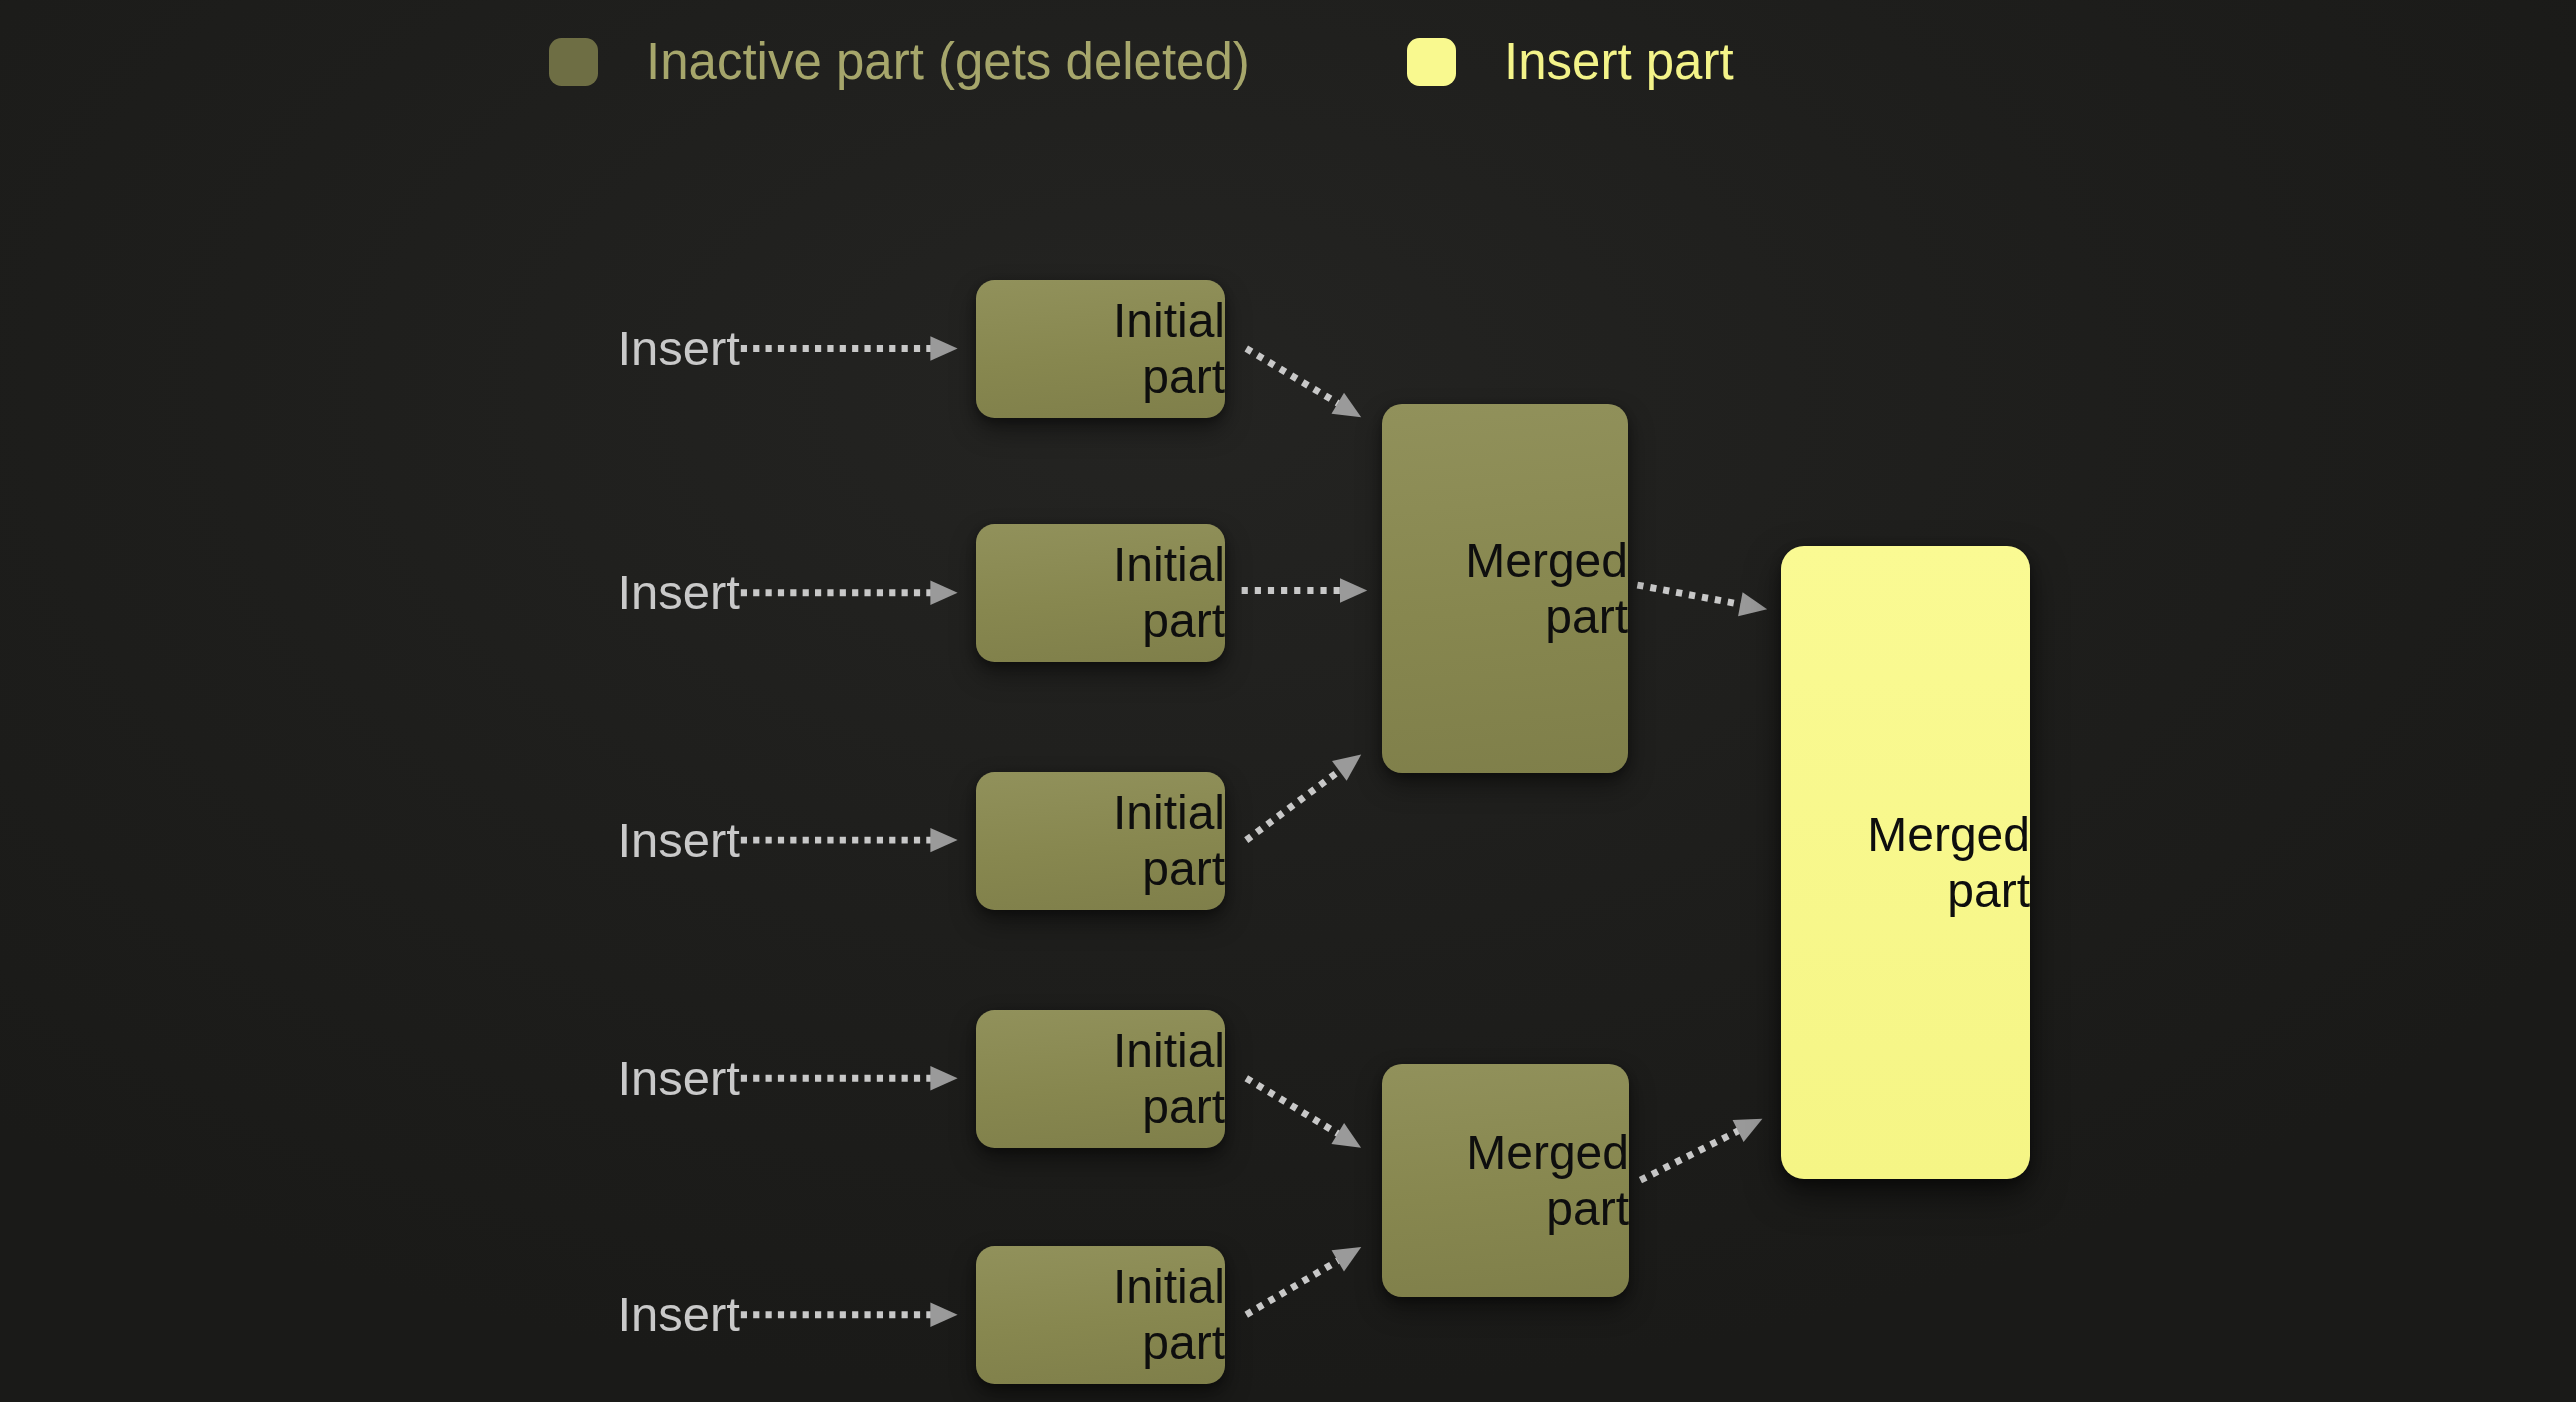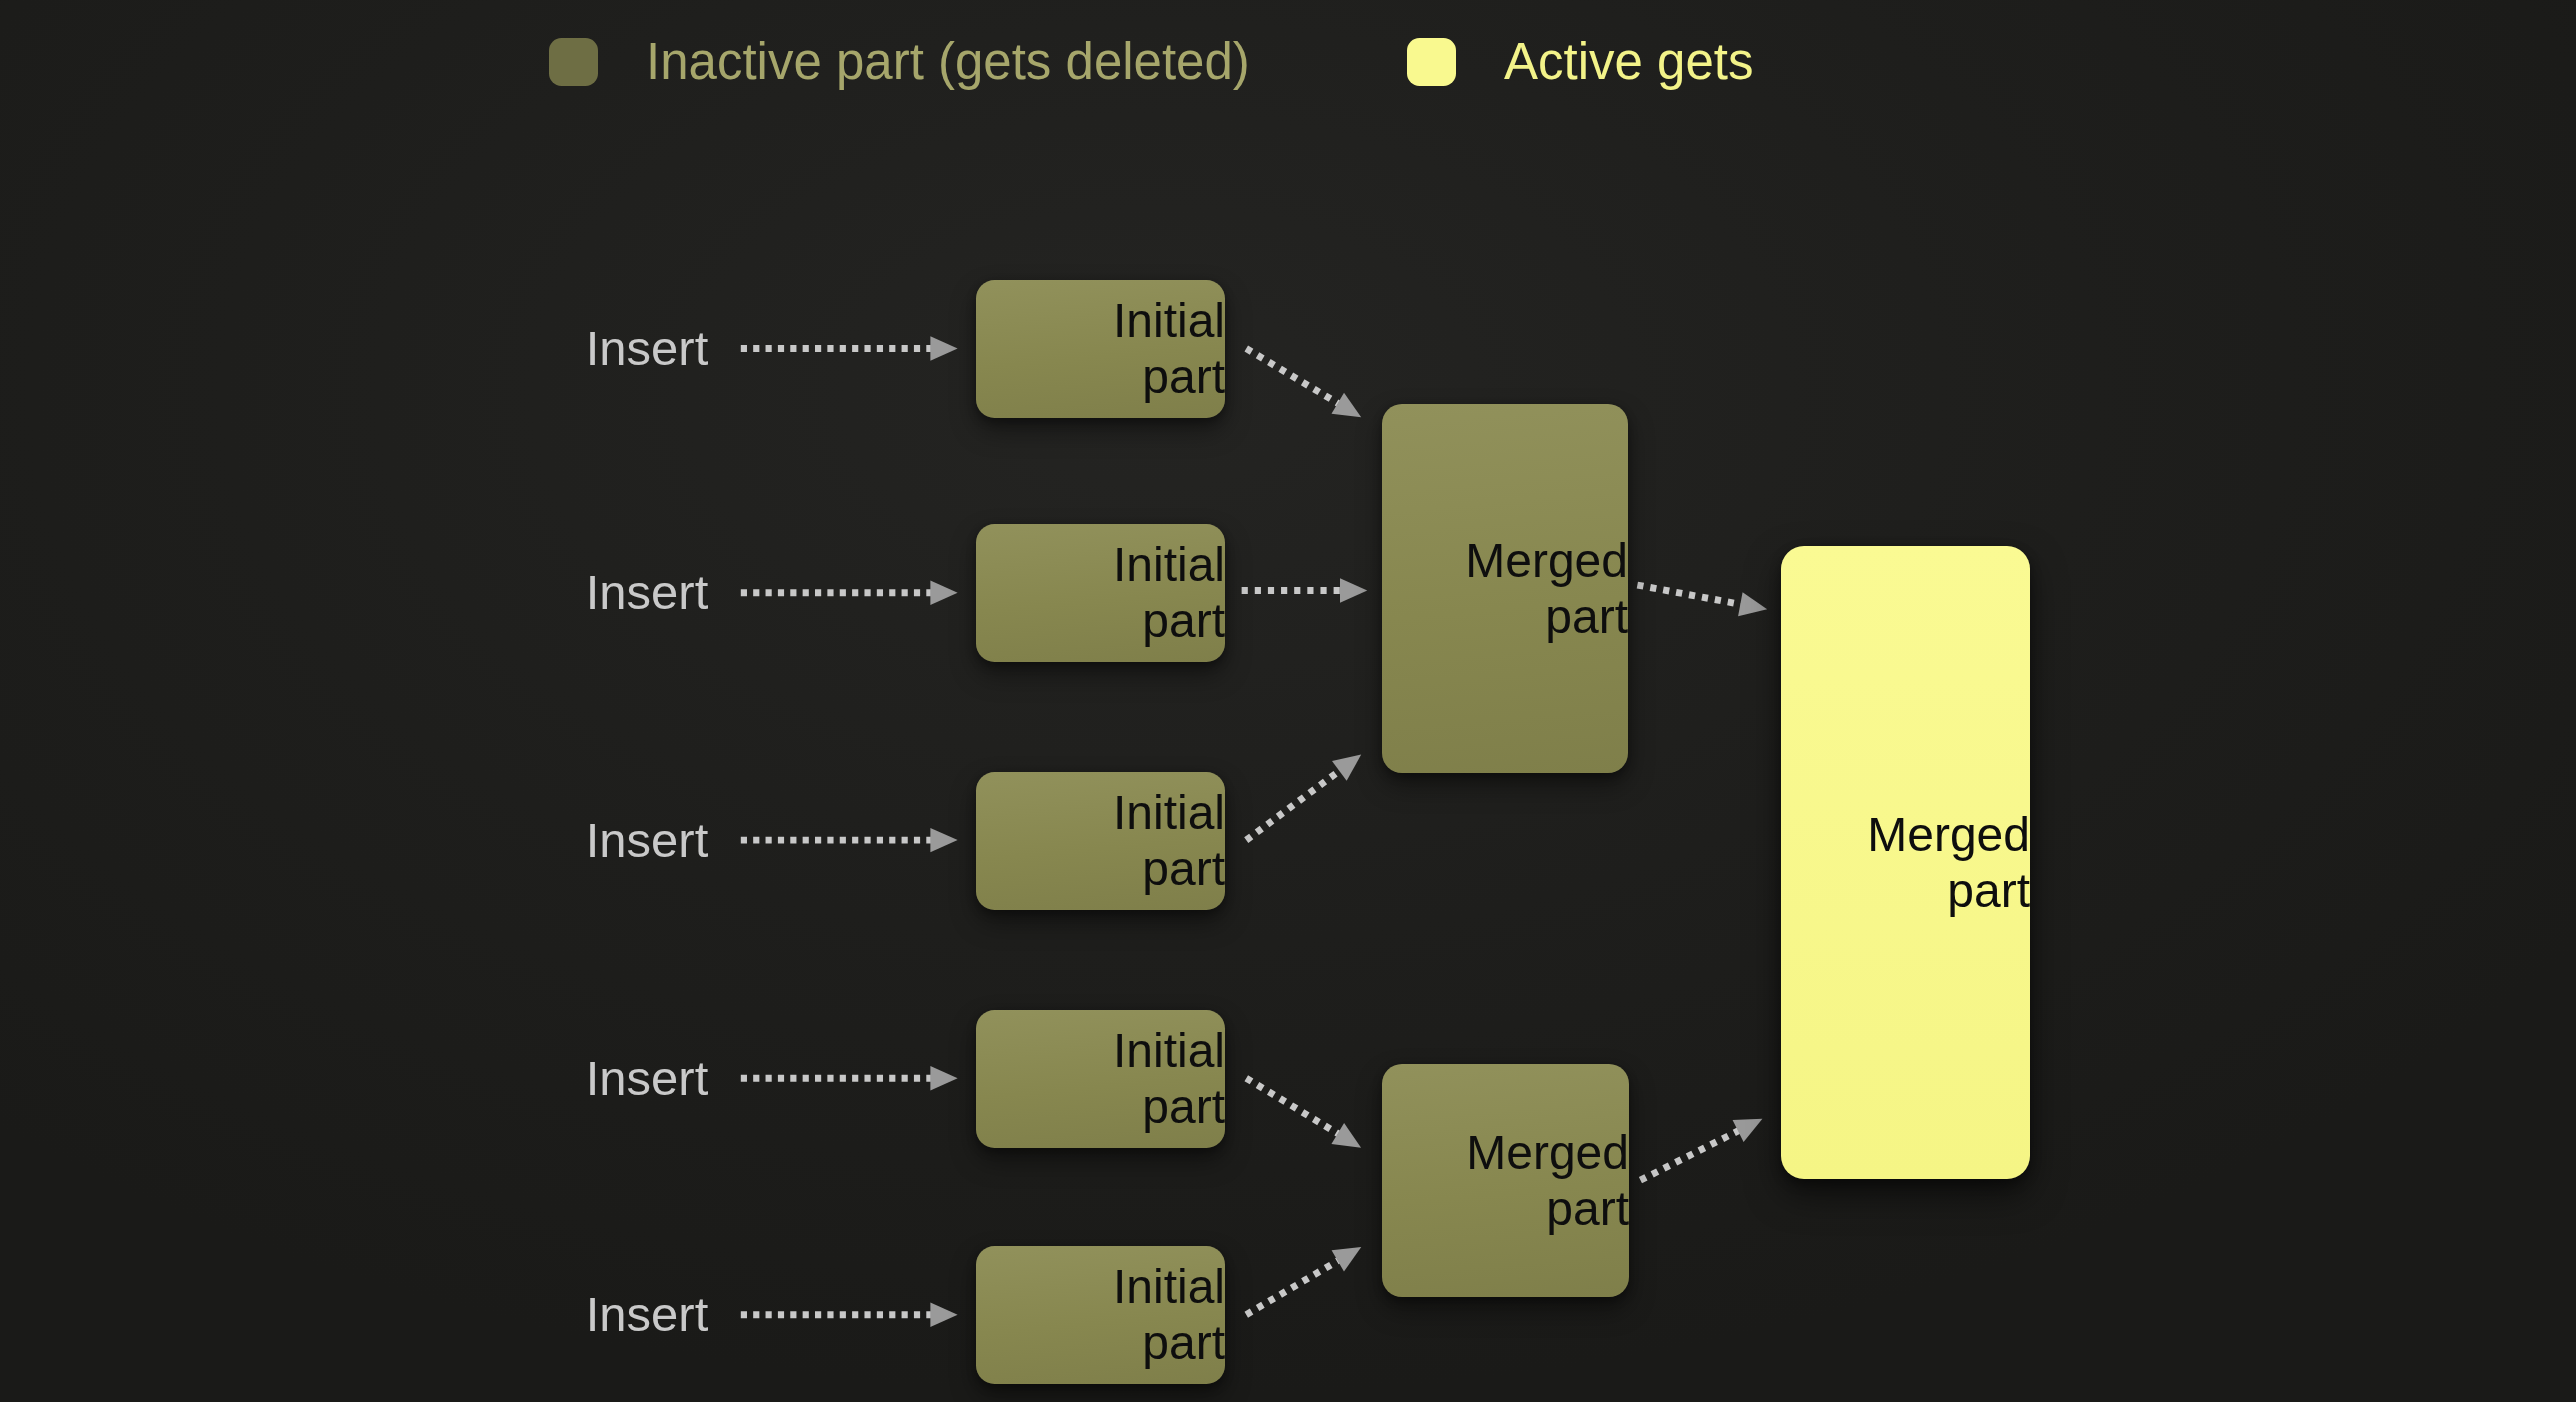--- a/index.html
+++ b/index.html
@@ -19,21 +19,21 @@
   .swatch{display:inline-block;width:49px;height:48px;border-radius:12.4px;}
   .swatch.sw-inactive{background:#6e6e44;}
   .swatch.sw-active{background:#f9f98f;}
   .legend-label{margin-left:48px;font-size:51px;line-height:49px;white-space:nowrap;}
   .legend-label.tx-inactive{color:#a6a66b;}
   .legend-label.tx-active{color:#f3f389;}
 
   
   .insert-label{
     position:absolute;left:554px;width:186px;
-    font-size:49px;line-height:49px;color:#c9c9c9;text-align:center;white-space:nowrap;
+    font-size:49px;line-height:49px;color:#c9c9c9;text-align:right;white-space:nowrap;
   }
   .il-1{top:324px;} .il-2{top:568px;} .il-3{top:816px;} .il-4{top:1054px;} .il-5{top:1290px;}
 
   
   .node{
     position:absolute;display:flex;flex-direction:column;align-items:flex-end;justify-content:center;
     color:#0e0e0e;font-size:48px;line-height:56px;text-align:center;
     border-radius:20px;
     box-shadow:0 12.4px 26px rgba(0,0,0,0.38), 0 3.9px 9.3px rgba(0,0,0,0.32);
   }
@@ -102,21 +102,21 @@
       <line x1="2122" y1="1527" x2="2249" y2="1463" stroke="#c8c8c8" stroke-width="9" stroke-dasharray="8 9" marker-end="url(#head)"></line>
     </g>
   </svg>
 
   <div class="legend-item li-inactive">
     <span class="swatch sw-inactive"></span>
     <span class="legend-label tx-inactive">Inactive part (gets deleted)</span>
   </div>
   <div class="legend-item li-active">
     <span class="swatch sw-active"></span>
-    <span class="legend-label tx-active">Active gets</span>
+    <span class="legend-label tx-active">Insert part</span>
   </div>
 
   <div class="insert-label il-1">Insert</div>
   <div class="insert-label il-2">Insert</div>
   <div class="insert-label il-3">Insert</div>
   <div class="insert-label il-4">Insert</div>
   <div class="insert-label il-5">Insert</div>
 
   <div class="node inactive initial n-1">
     <span>Initial</span>

